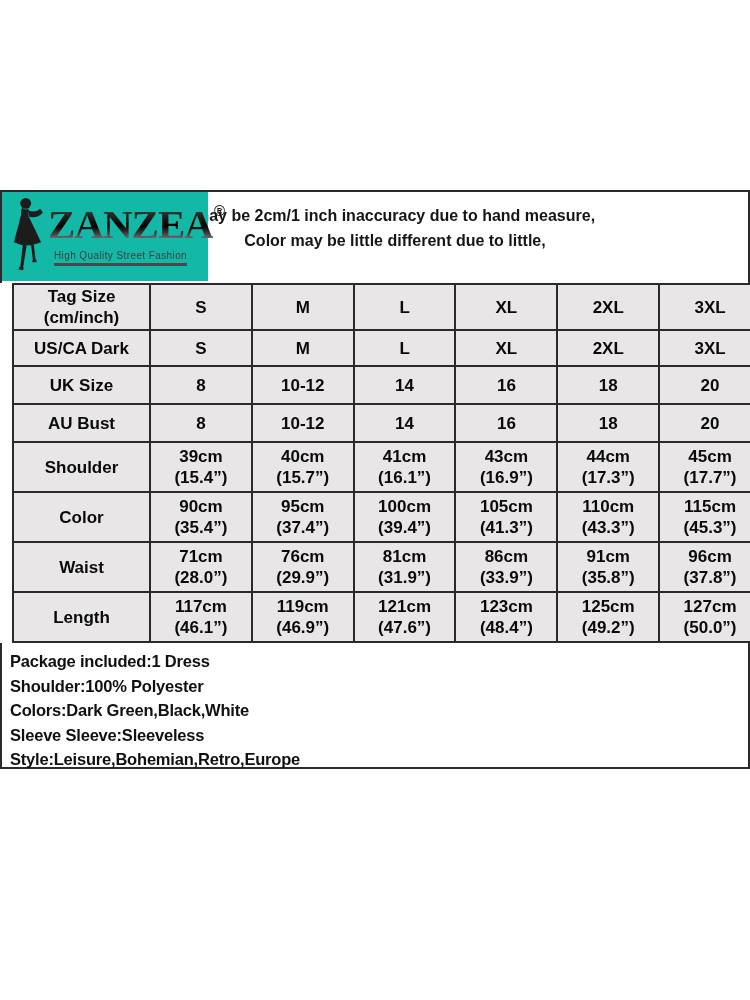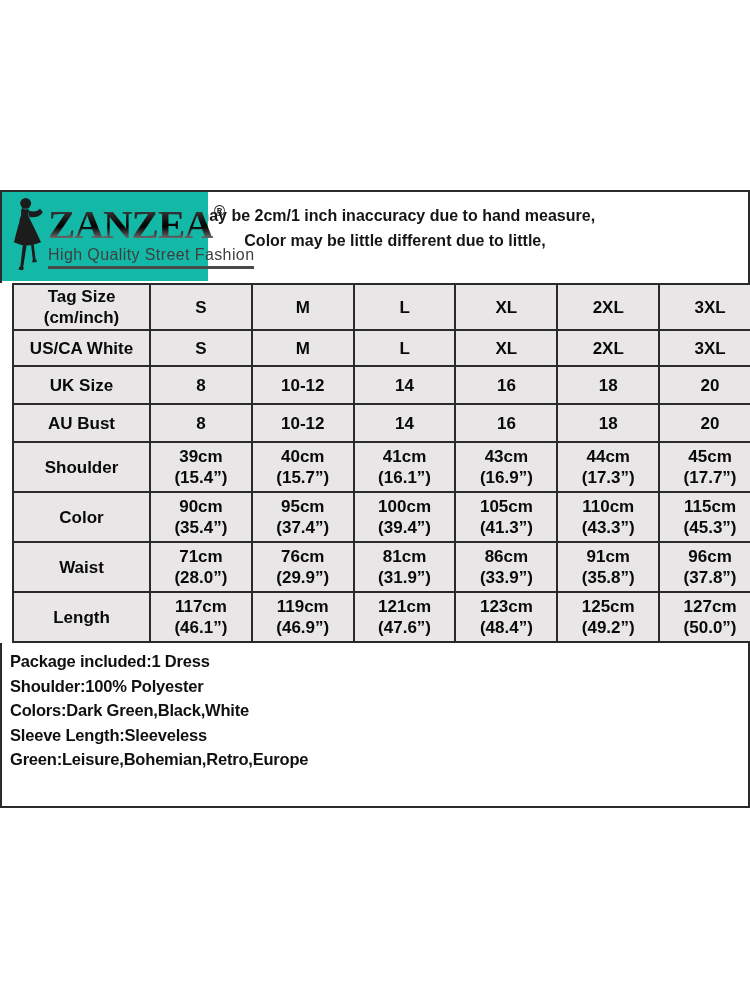--- a/index.html
+++ b/index.html
@@ -33,39 +33,39 @@
   }
   @supports ((-webkit-background-clip:text)) {
     .brand-name {
       background:linear-gradient(180deg,#8f8f8f 0%,#2a2a2a 28%,#000 55%,#6f6f6f 82%,#b5b5b5 100%);
       -webkit-background-clip:text; background-clip:text; -webkit-text-fill-color:transparent;
     }
   }
   .reg-mark { font-size:15px; color:#1d1d1d; vertical-align:22px; margin-left:1px; font-weight:bold; }
   .tagline {
     display:inline-block; margin-top:1px; padding-bottom:2px;
-    font-size:16px; letter-spacing:0.4px; color:#3f3f3f;
-    border-bottom:3px solid #4a4a4a; white-space:nowrap;
+    font-size:10px; letter-spacing:0.4px; color:#3f3f3f;
+    border-bottom:3px solid #4a4a4a; white-space:nowrap;margin-left:6px;
   }
 
   
   table.size-table { width:750px; border-collapse:collapse; table-layout:fixed;margin-left:12px; }
   .size-table th, .size-table td {
     border:2px solid #2a2a2a; background:#e8e6e6; text-align:center; vertical-align:middle;
     font-weight:bold; font-size:17px; line-height:21px; color:#0a0a0a; padding:0;
   }
   .size-table tr:nth-child(1) th, .size-table tr:nth-child(1) td { height:44px; }
   .size-table tr:nth-child(2) th, .size-table tr:nth-child(2) td { height:34px; }
   .size-table tr:nth-child(3) th, .size-table tr:nth-child(3) td,
   .size-table tr:nth-child(4) th, .size-table tr:nth-child(4) td { height:36px; }
   .size-table tr:nth-child(n+5) th, .size-table tr:nth-child(n+5) td { height:48px; }
 
   
   .product-info {
-    box-sizing:border-box; width:750px; height:165px; background:#fff;
+    box-sizing:border-box; width:750px; height:126px; background:#fff;
     border:2px solid #2a2a2a; border-top:none; padding:6px 6px 0 8px;
   }
   .info-line {
     font-size:16.5px; font-weight:600; letter-spacing:-0.2px; line-height:24.5px;
     color:#101010; white-space:nowrap;
   }
 </style>
 </head>
 <body>
 
@@ -115,21 +115,21 @@
           <tr>
             <th>Tag Size<br>(cm/inch)</th>
             <td>S</td>
             <td>M</td>
             <td>L</td>
             <td>XL</td>
             <td>2XL</td>
             <td>3XL</td>
           </tr>
           <tr>
-            <th>US/CA White</th>
+            <th>US/CA Dark</th>
             <td>S</td>
             <td>M</td>
             <td>L</td>
             <td>XL</td>
             <td>2XL</td>
             <td>3XL</td>
           </tr>
           <tr>
             <th>UK Size</th>
             <td>8</td>
@@ -184,18 +184,18 @@
             <td>125cm<br>(49.2”)</td>
             <td>127cm<br>(50.0”)</td>
           </tr>
         </tbody>
     </table>
 
     <div class="product-info">
         <div class="info-line">Package included:1 Dress</div>
         <div class="info-line">Shoulder:100% Polyester</div>
         <div class="info-line">Colors:Dark Green,Black,White</div>
-        <div class="info-line">Sleeve Length:Sleeveless</div>
-        <div class="info-line">Green:Leisure,Bohemian,Retro,Europe</div>
+        <div class="info-line">Sleeve Sleeve:Sleeveless</div>
+        <div class="info-line">Style:Leisure,Bohemian,Retro,Europe</div>
       </div>
 
   </div>
 </div>
 
 </body></html>

